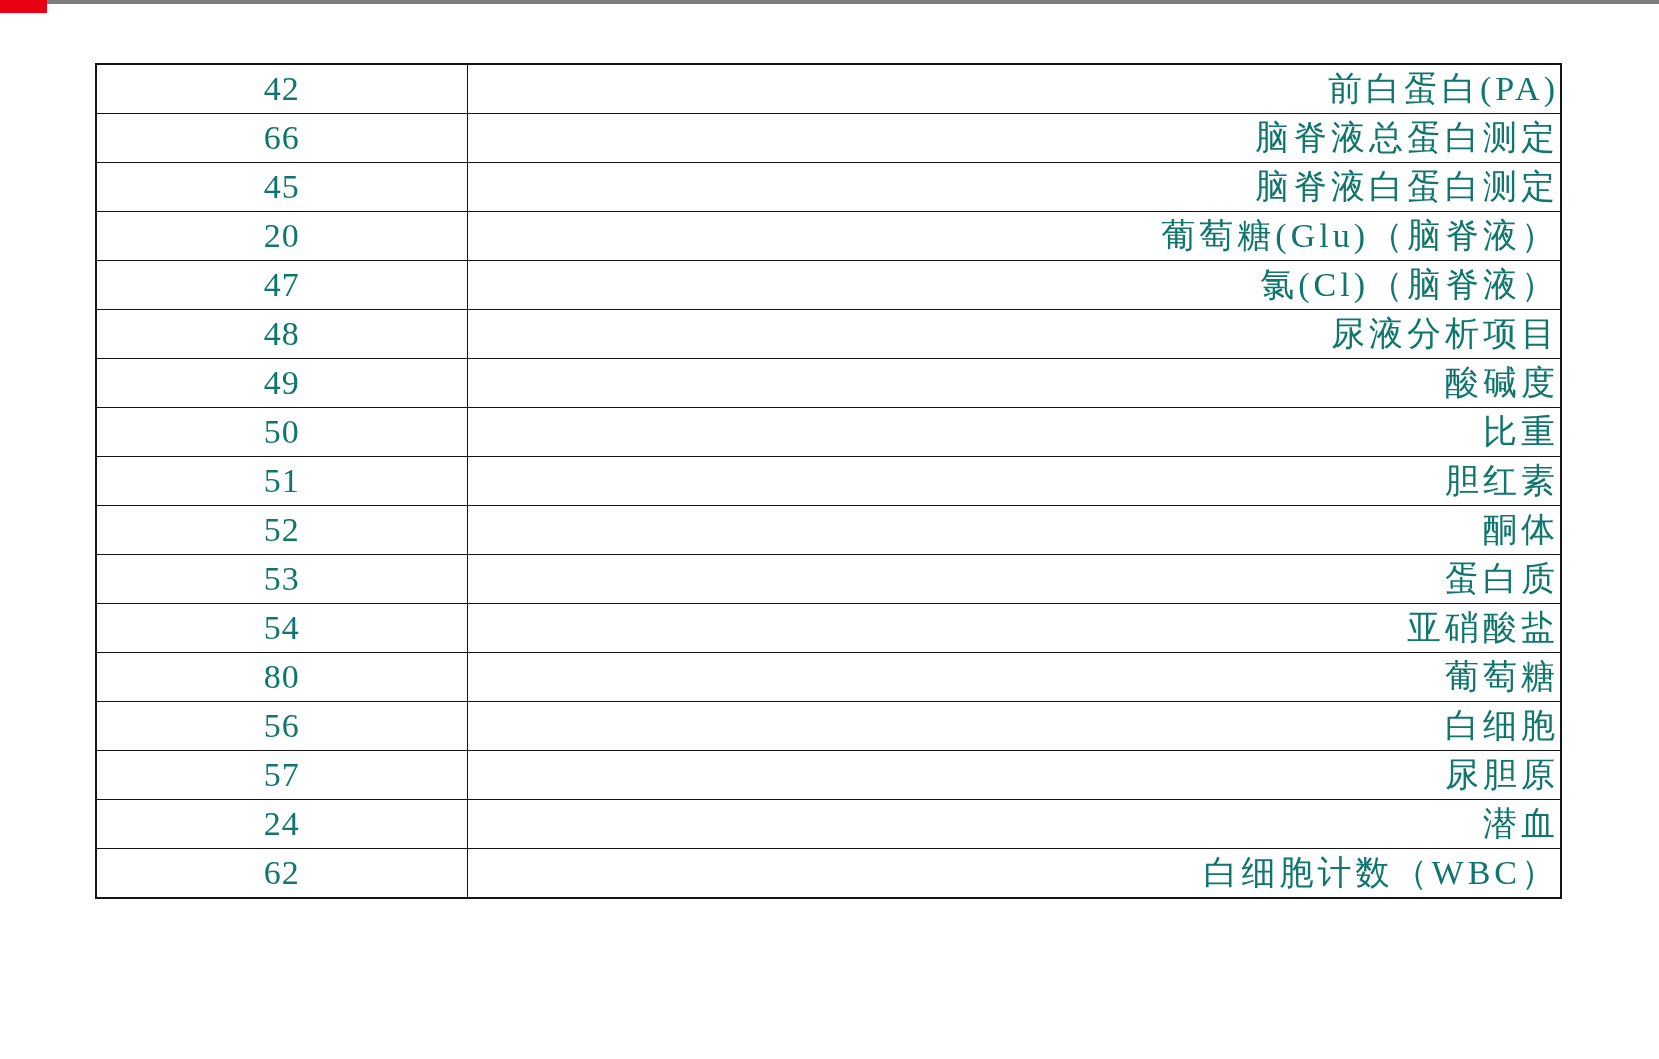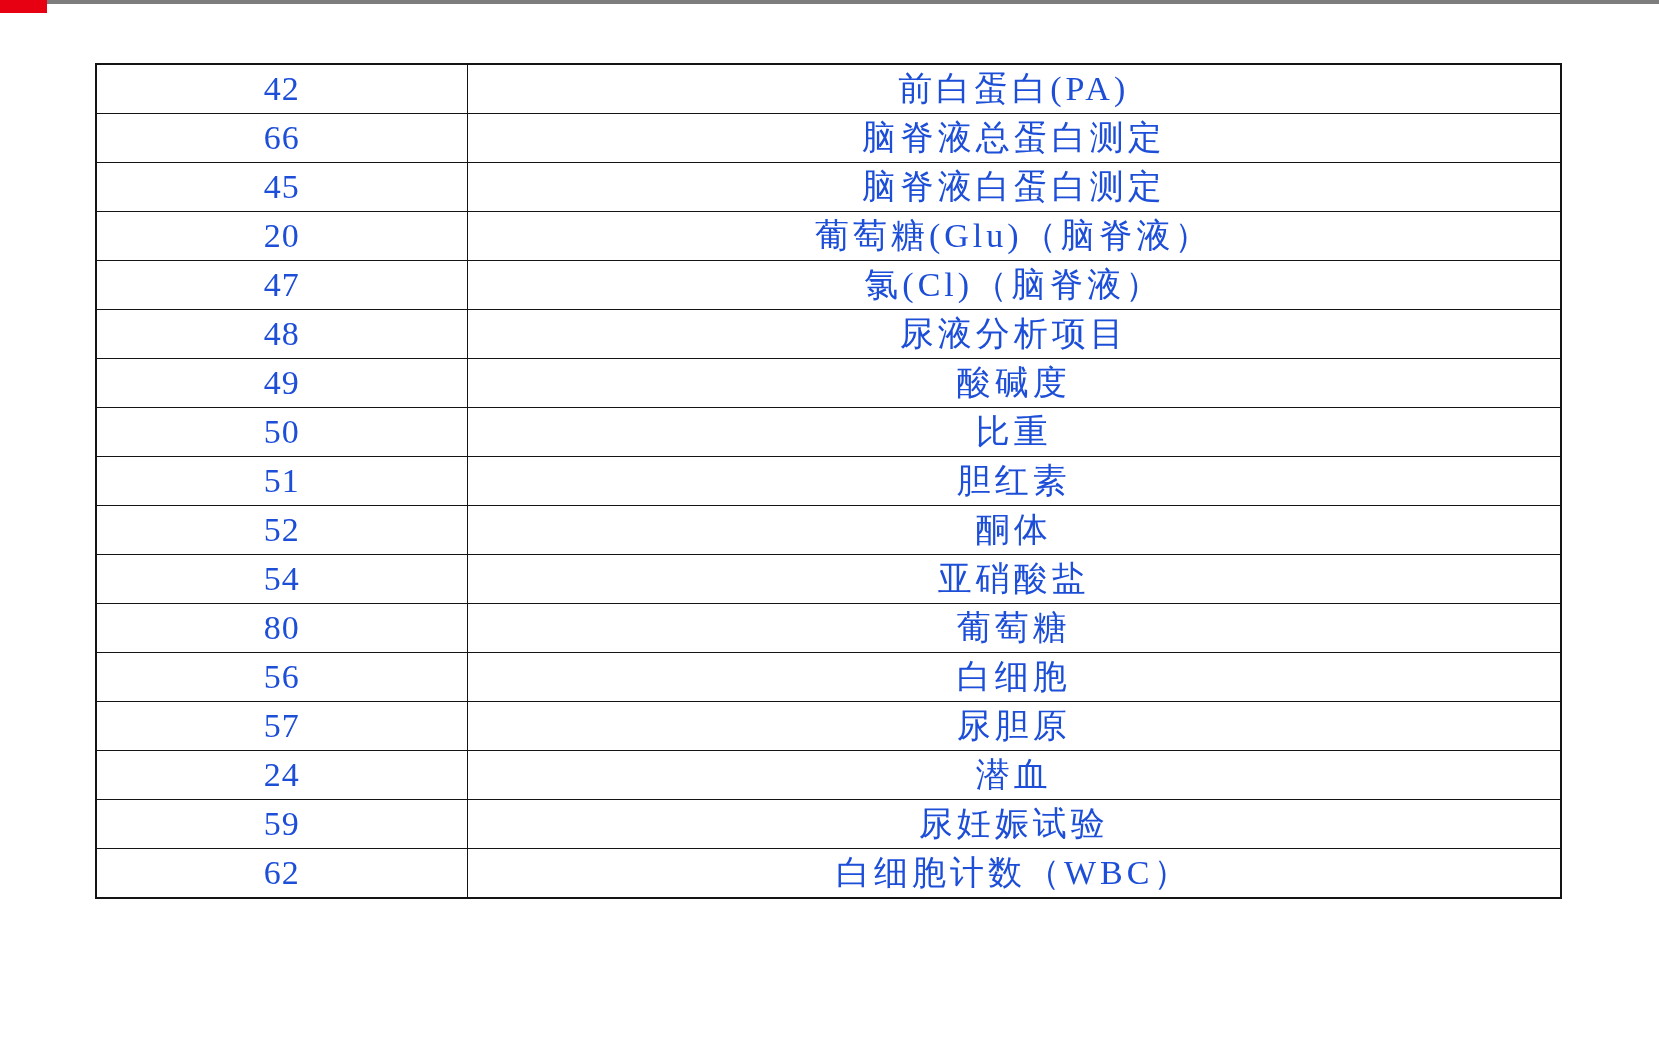--- a/index.html
+++ b/index.html
@@ -27,31 +27,31 @@
     top: 63px;
     width: 1467px;
     border-collapse: collapse;
     table-layout: fixed;
     border: 2px solid #141414;
   }
   table.lab-table td {
     border: 1.5px solid #141414;
     height: 43.3px;
     font-size: 34px;
-    color: #1d4ed8;
+    color: #0f766e;
     vertical-align: middle;
     overflow: hidden;
     white-space: nowrap;
   }
   td.num {
     text-align: center;
     letter-spacing: 1px;
   }
   td.name {
-    text-align: center;
+    text-align: right;
     letter-spacing: 4px;
   }
 </style>
 </head>
 <body>
 
 <div class="top-edge" style="background: rgb(125, 125, 125);"></div>
 <div class="red-marker" style="background: rgb(230, 0, 18);"></div>
 
 <table class="lab-table">
@@ -94,41 +94,41 @@
       </tr>
       <tr>
         <td class="num">51</td>
         <td class="name">胆红素</td>
       </tr>
       <tr>
         <td class="num">52</td>
         <td class="name">酮体</td>
       </tr>
       <tr>
+        <td class="num">53</td>
+        <td class="name">蛋白质</td>
+      </tr>
+      <tr>
         <td class="num">54</td>
         <td class="name">亚硝酸盐</td>
       </tr>
       <tr>
         <td class="num">80</td>
         <td class="name">葡萄糖</td>
       </tr>
       <tr>
         <td class="num">56</td>
         <td class="name">白细胞</td>
       </tr>
       <tr>
         <td class="num">57</td>
         <td class="name">尿胆原</td>
       </tr>
       <tr>
         <td class="num">24</td>
         <td class="name">潜血</td>
       </tr>
       <tr>
-        <td class="num">59</td>
-        <td class="name">尿妊娠试验</td>
-      </tr>
-      <tr>
         <td class="num">62</td>
         <td class="name">白细胞计数（WBC）</td>
       </tr>
     </tbody>
 </table>
 
 </body></html>

